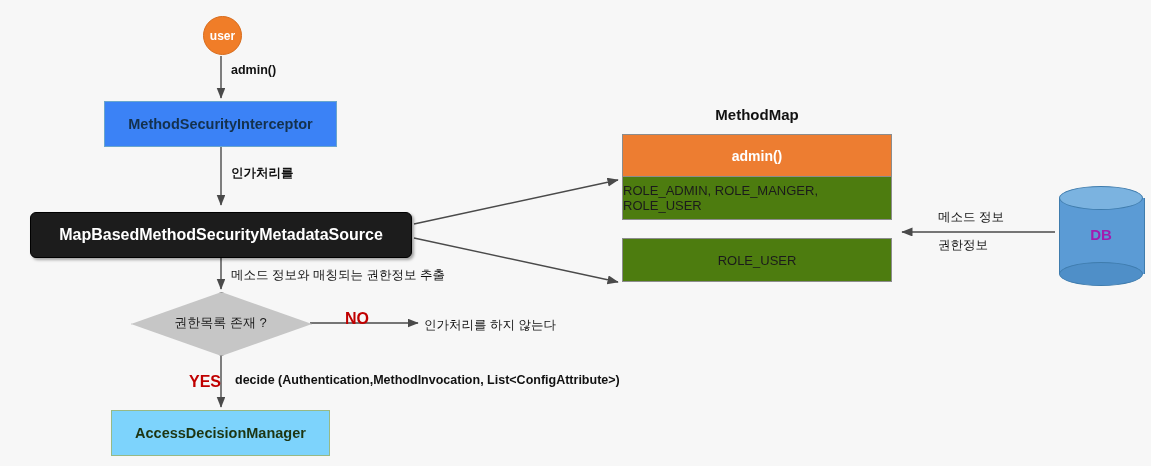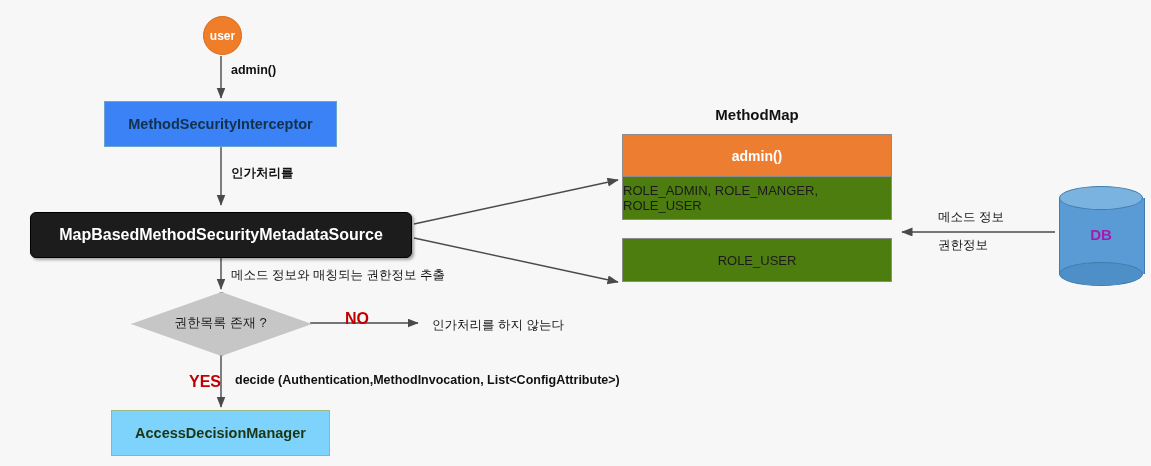--- a/index.html
+++ b/index.html
@@ -262,21 +262,21 @@
   </div>
 
   <div class="edge-label thin" style="left:231px; top:267px;">메소드 정보와 매칭되는 권한정보 추출</div>
 
   <div class="node" id="decision-diamond">
     <div class="diamond-shape"></div>
     <span class="diamond-label">권한목록 존재 ?</span>
   </div>
 
   <div class="edge-label red" style="left:345px; top:310px;">NO</div>
-  <div class="edge-label thin" style="left:424px; top:317px;margin-left:8px;">인가처리를 하지 않는다</div>
+  <div class="edge-label thin" style="left:424px; top:317px;">인가처리를 하지 않는다</div>
 
   <div class="edge-label red" style="left:189px; top:373px;">YES</div>
   <div class="edge-label" style="left:235px; top:373px;">decide (Authentication,MethodInvocation, List&lt;ConfigAttribute&gt;)</div>
 
   <div class="node" id="accessdecisionmanager-box">
     <span>AccessDecisionManager</span>
   </div>
 
   <div id="methodmap-title">MethodMap</div>
 

